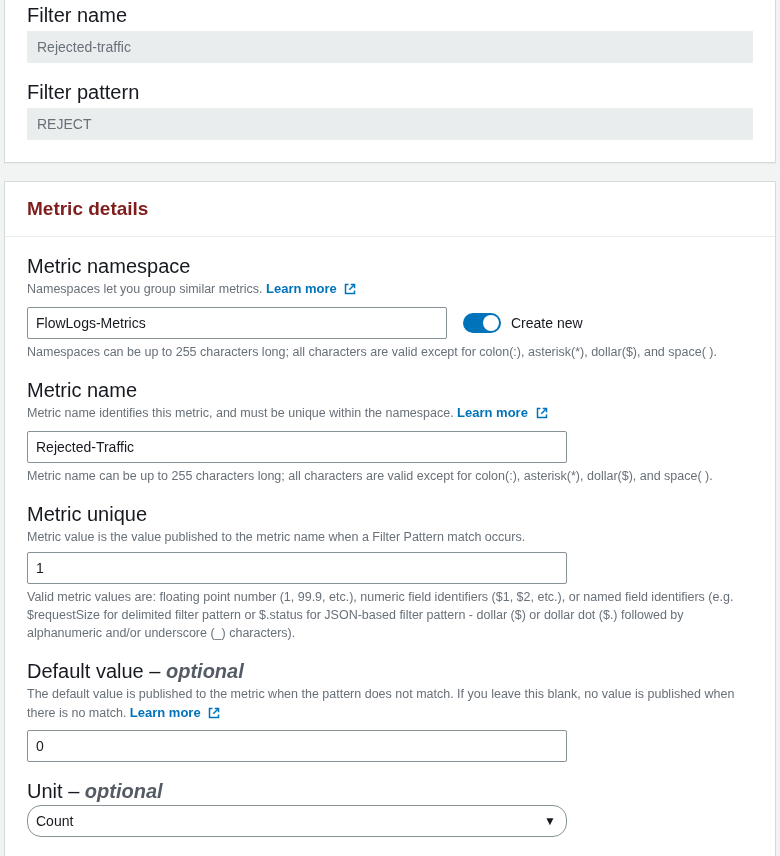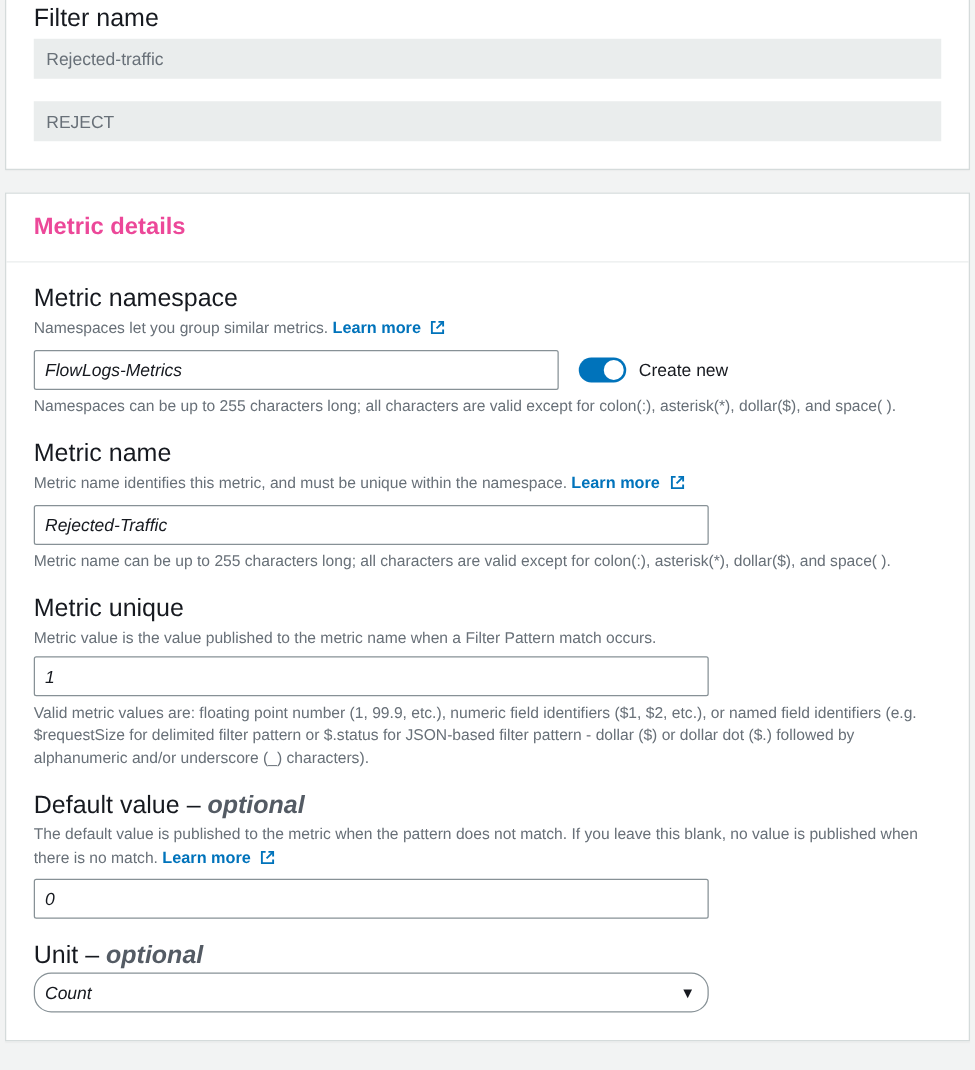--- a/index.html
+++ b/index.html
@@ -23,21 +23,21 @@
     padding: 4px 22px 22px 22px;
   }
   .card-header {
     padding: 16px 22px;
     border-bottom: 1px solid #eaeded;
   }
   .card-header h2 {
     font-size: 19px;
     font-weight: 700;
     margin: 0;
-    color: #ec4899;
+    color: #7f1d1d;
   }
   .card-body {
     padding: 18px 22px 22px 22px;
   }
   .field-block { margin-bottom: 18px; }
   .field-block:last-child { margin-bottom: 0; }
   .label-row {
     font-size: 20px;
     font-weight: 400;
     color: #16191f;
@@ -65,21 +65,20 @@
   input.text-in, .select-wrap {
     width: 540px;
     max-width: 100%;
     height: 32px;
     border: 1px solid #879196;
     border-radius: 2px;
     padding: 4px 8px;
     font-size: 14px;
     color: #16191f;
     background: #fff;
-    font-style: italic;
   }
   .learn-link {
     color: #0073bb;
     font-weight: 700;
     font-size: 13px;
     text-decoration: none;
     cursor: pointer;
   }
   .ext-icon {
     display: inline-block;
@@ -161,20 +160,21 @@
 </style>
 </head>
 <body>
 
 <div class="card card-top">
   <div class="field-block">
     <div class="label-row">Filter name</div>
     <div class="readonly-box">Rejected-traffic</div>
   </div>
   <div class="field-block">
+    <div class="label-row">Filter pattern</div>
     <div class="readonly-box">REJECT</div>
   </div>
 </div>
 
 <div class="card">
   <div class="card-header">
     <h2>Metric details</h2>
   </div>
   <div class="card-body">
 

